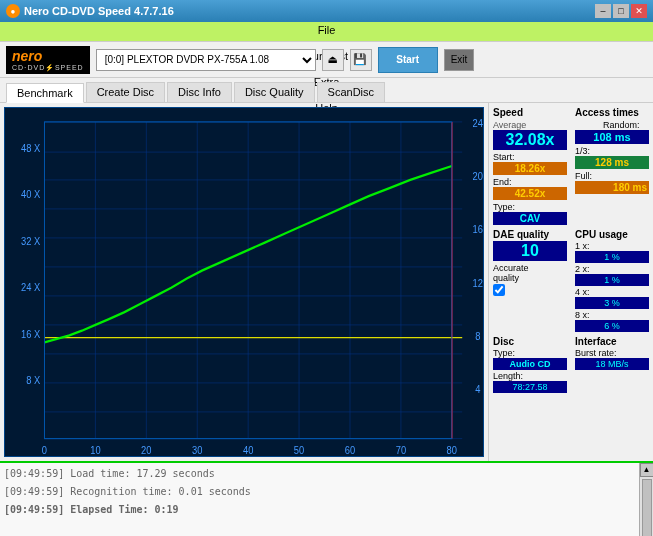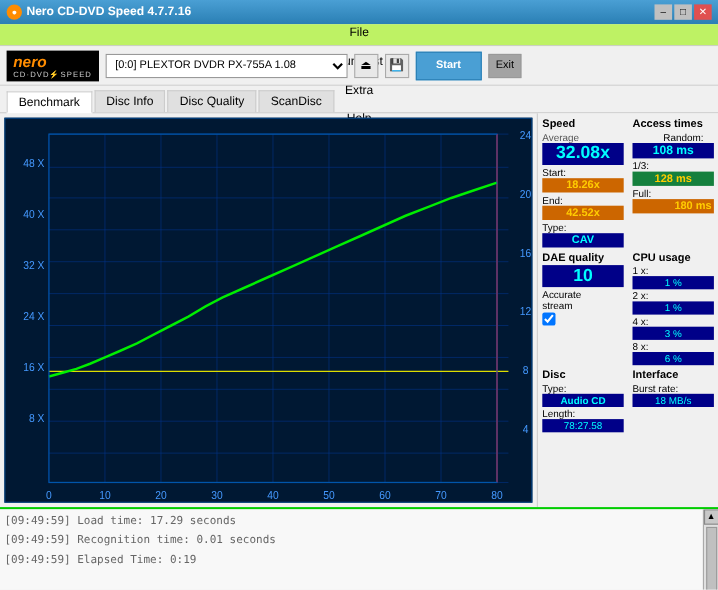--- a/index.html
+++ b/index.html
@@ -23,21 +23,21 @@
     
     .menu-bar { background: #bef264; height: 20px; display: flex; align-items: center; padding: 0 0; border-bottom: 1px solid #ccc; gap: 10px; flex-direction: column; }
     .menu-item { font-size: 11px; padding: 2px 4px; cursor: pointer; }
 
     
     .toolbar { background: #f0f0f0; height: 36px; display: flex; align-items: center; padding: 0 6px; gap: 6px; border-bottom: 1px solid #ccc; }
     .nero-logo { background: #000; padding: 2px 6px; display: flex; align-items: center; }
     .nero-logo-text { color: #ff8c00; font-weight: bold; font-size: 14px; font-style: italic; }
     .nero-sub { color: #ccc; font-size: 7px; letter-spacing: 1px; }
     .drive-select { height: 22px; width: 220px; font-size: 10px; background: white; border: 1px solid #999; padding: 0 4px; }
-    .toolbar-btn { height: 22px; font-size: 10px; background: #a3a3a3; border: 1px solid #999; cursor: pointer; padding: 0 6px; }
+    .toolbar-btn { height: 22px; font-size: 10px; background: #737373; border: 1px solid #999; cursor: pointer; padding: 0 6px; }
     .start-btn { background: #4a9fd4; color: white; font-weight: bold; width: 60px; height: 26px; border: 1px solid #2a7fb4; }
     .eject-icon, .save-icon { width: 22px; height: 22px; background: #e8e8e8; border: 1px solid #aaa; display: flex; align-items: center; justify-content: center; cursor: pointer; font-size: 11px; }
 
     
     .tabs { display: flex; padding: 4px 6px 0; background: #f0f0f0; border-bottom: 1px solid #ccc; }
     .tab { padding: 3px 10px; font-size: 11px; border: 1px solid #ccc; border-bottom: none; cursor: pointer; background: #e0e0e0; margin-right: 2px; }
     .tab.active { background: white; border-bottom: 1px solid white; z-index: 1; position: relative; top: 1px; }
 
     
     .right-panel { width: 165px; padding: 4px 6px; background: #f0f0f0; border-left: 1px solid #ccc; font-size: 10px; }
@@ -77,20 +77,21 @@
   </div>
   <select class="drive-select"><option>[0:0]  PLEXTOR DVDR  PX-755A 1.08</option></select>
   <div class="eject-icon">⏏</div>
   <div class="save-icon">💾</div>
   <button class="start-btn toolbar-btn">Start</button>
   <button class="toolbar-btn">Exit</button>
 </div>
 
 <div class="tabs">
   <div class="tab active">Benchmark</div>
+  <div class="tab">Create Disc</div>
   <div class="tab">Disc Info</div>
   <div class="tab">Disc Quality</div>
   <div class="tab">ScanDisc</div>
 </div>
 
 <div class="content-wrapper">
   <div class="chart-and-right">
 
     <div style="flex:1; position:relative; background:#001833; margin:4px; border:1px solid #004488; overflow:hidden;">
       <svg width="100%" height="100%" viewBox="0 0 460 300" preserveAspectRatio="none">
@@ -178,21 +179,21 @@
           <div style="font-size:9px;">Full:</div>
           <div style="background:#cc6600; color:#ffcc00; font-weight:bold; font-size:10px; text-align:right; padding:1px 2px;">180 ms</div>
         </div>
       </div>
 
       <div style="margin-top:4px; display:flex; gap:8px;">
         <div style="flex:1;">
           <div style="font-weight:bold; font-size:10px; margin-bottom:1px;">DAE quality</div>
           <div style="background:#000088; color:#00ffff; font-weight:bold; font-size:16px; text-align:center; padding:1px 2px;">10</div>
           <div style="font-size:9px; margin-top:2px;">Accurate</div>
-          <div style="font-size:9px;">stream</div>
+          <div style="font-size:9px;">quality</div>
           <div style="display:flex; align-items:center; gap:2px; margin-top:1px;">
             <input type="checkbox" checked="" style="width: 12px; height: 12px;">
           </div>
         </div>
         <div style="flex:1;">
           <div style="font-weight:bold; font-size:10px; margin-bottom:1px;">CPU usage</div>
           <div style="font-size:9px;">1 x:</div>
           <div style="background:#000088; color:#00ffff; font-size:9px; text-align:center; padding:1px; margin-bottom:1px;">1 %</div>
           <div style="font-size:9px;">2 x:</div>
           <div style="background:#000088; color:#00ffff; font-size:9px; text-align:center; padding:1px; margin-bottom:1px;">1 %</div>
@@ -218,21 +219,21 @@
         </div>
       </div>
     </div>
   </div>
 
   <div style="height:100px; background:#f8f8f8; border-top:2px solid #00cc00; display:flex; flex-direction:column;">
     <div style="flex:1; overflow:hidden; display:flex;">
       <div style="flex:1; padding:2px 4px; background:#f8f8f8;">
         <div style="color:#666; font-size:10px; font-family:monospace; line-height:18px;">[09:49:59]  Load time: 17.29 seconds</div>
         <div style="color:#666; font-size:10px; font-family:monospace; line-height:18px;">[09:49:59]  Recognition time: 0.01 seconds</div>
-        <div style="color:#666; font-size:10px; font-family:monospace; line-height:18px;">[09:49:59]  Elapsed Time: 0:19</div>
+        <div style="color:#666; font-size:10px; font-family:monospace; line-height:18px;font-weight:bold;">[09:49:59]  Elapsed Time: 0:19</div>
       </div>
       <div style="width:14px; background:#e0e0e0; border-left:1px solid #aaa; display:flex; flex-direction:column; align-items:center; justify-content:space-between;">
         <button style="width:14px; height:14px; background:#c8c8c8; border:1px solid #888; cursor:pointer; font-size:8px; line-height:1; padding:0;">▲</button>
         <div style="flex:1; width:10px; margin:2px auto; background:#c0c0c0; border:1px solid #999;"></div>
 
       </div>
     </div>
   </div>
 </div>
 

